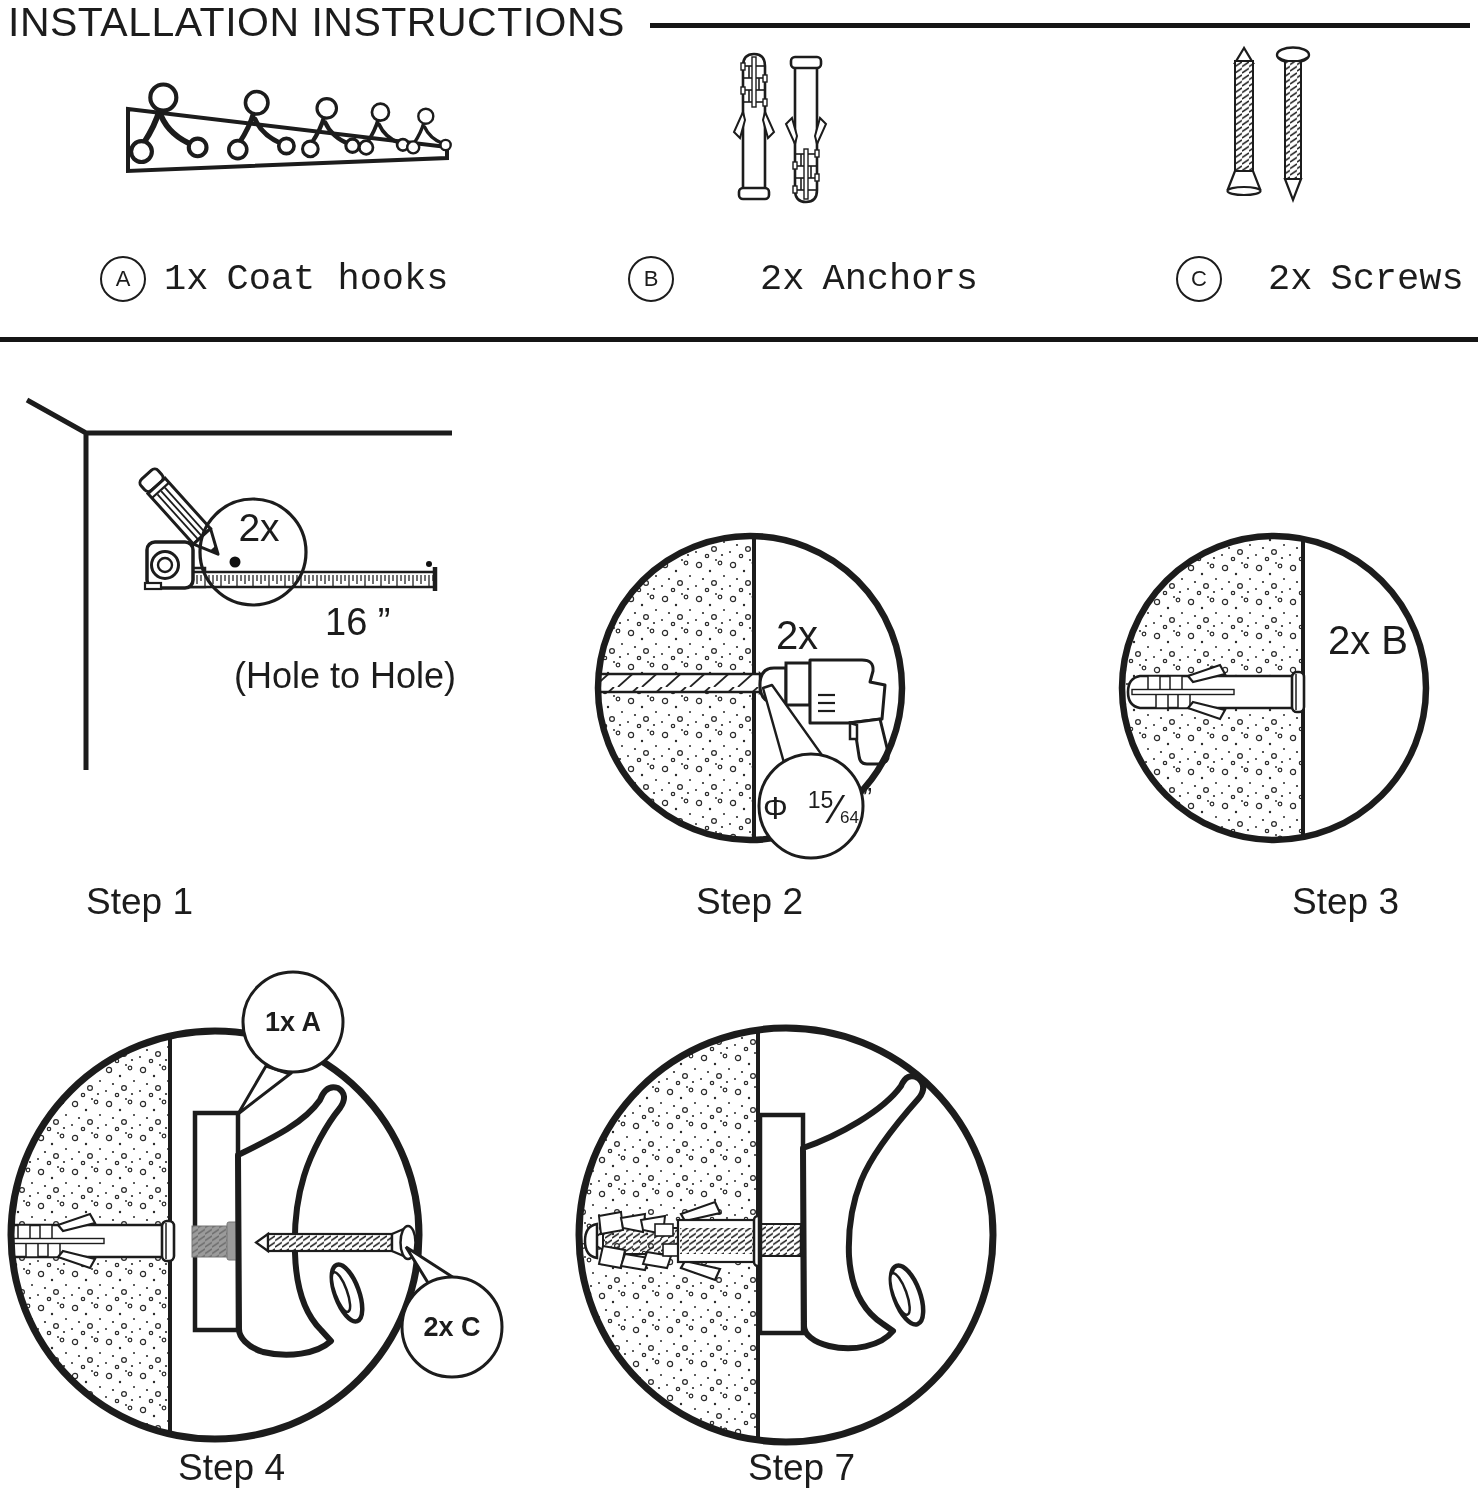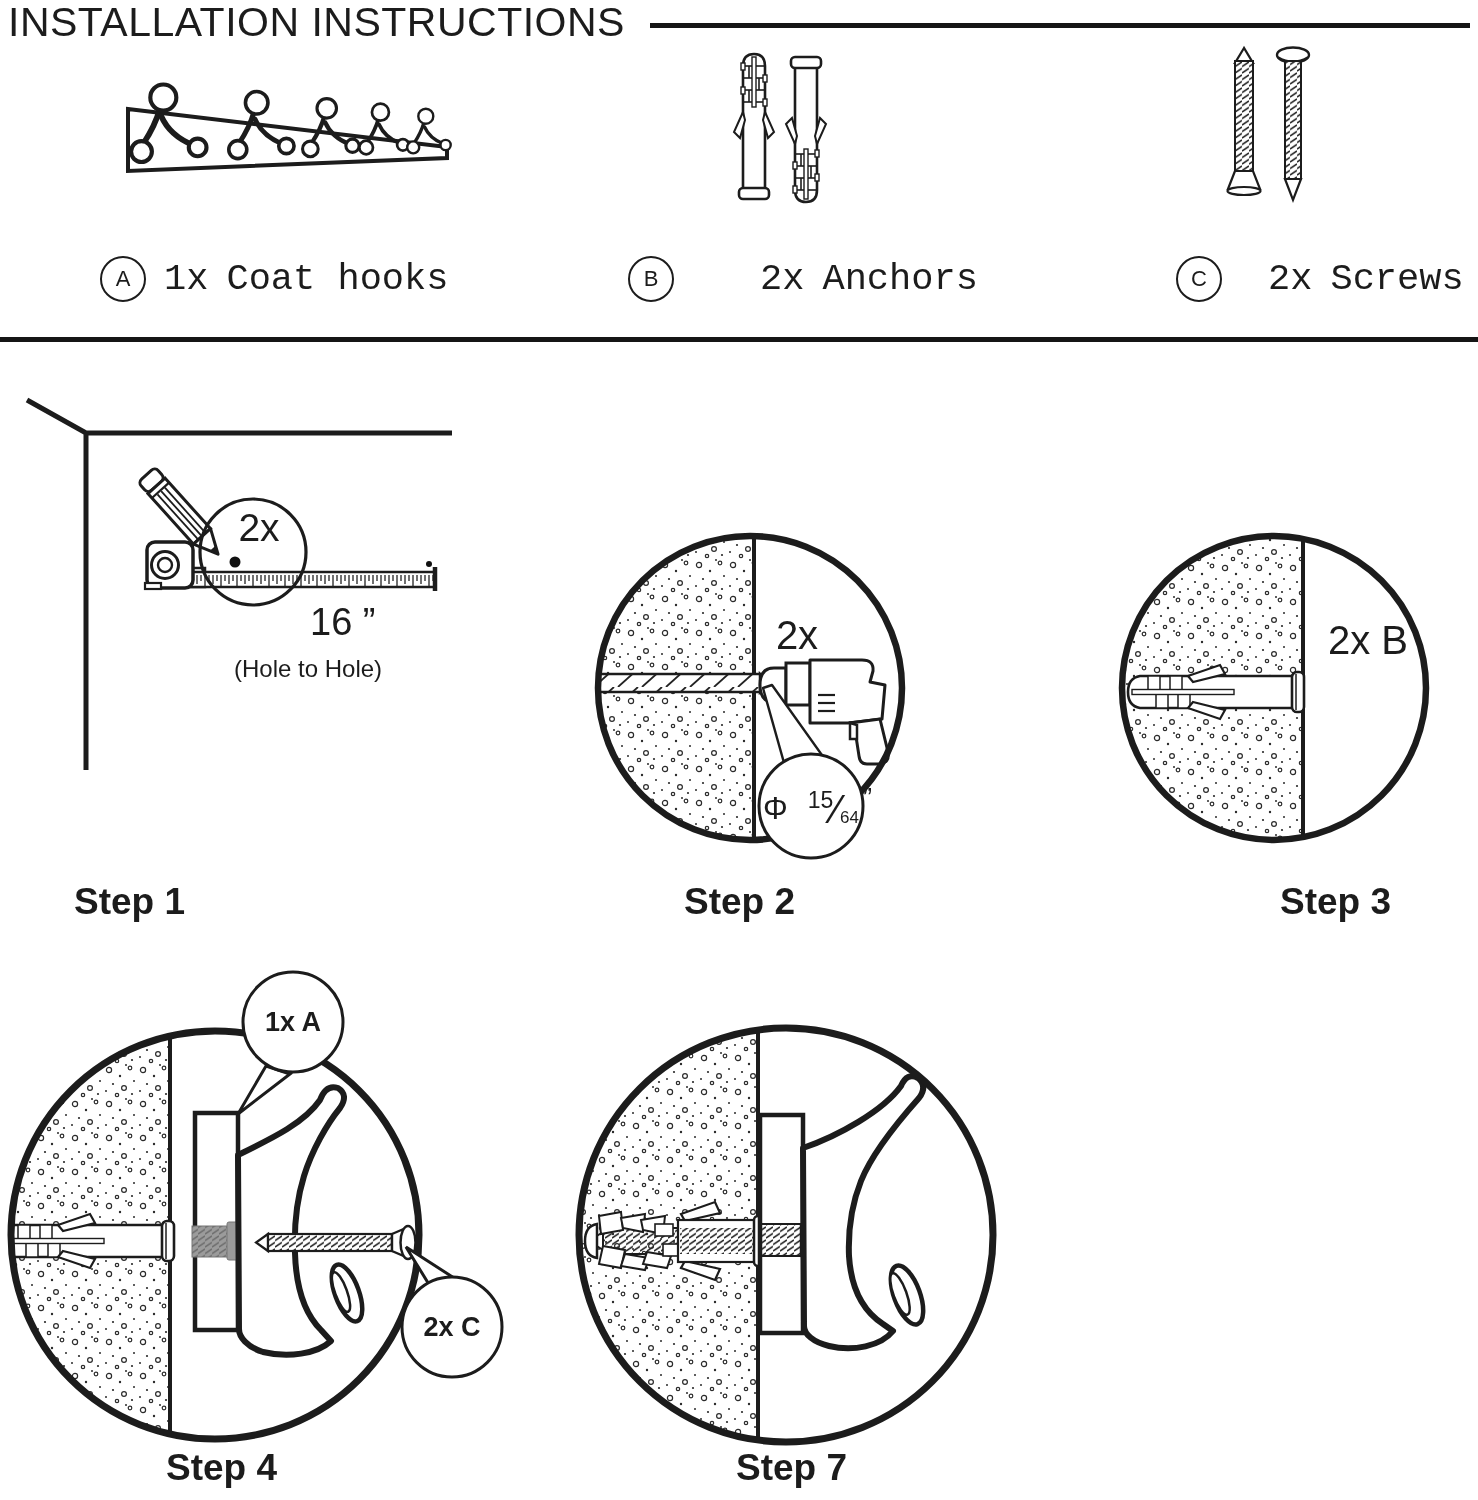--- a/index.html
+++ b/index.html
@@ -5,23 +5,23 @@
   html,body{margin:0;padding:0;background:#fff;}
   .canvas{position:relative;width:1478px;height:1500px;background:#ffffff;overflow:hidden;
           font-family:"Liberation Sans", sans-serif;color:#1c1c1c;}
   .abs{position:absolute;}
   .title{font-size:41px;letter-spacing:.5px;white-space:nowrap;line-height:1.1;}
   .rule{background:#151515;}
   .part-label{display:flex;align-items:center;gap:18px;height:46px;}
   .badge{width:42px;height:42px;border:2.5px solid #1c1c1c;border-radius:50%;
          display:flex;align-items:center;justify-content:center;font-size:22px;flex:0 0 auto;}
   .plabel{font-size:37px;white-space:nowrap;font-family:Liberation Mono, monospace;}
-  .steplbl{font-size:37px;font-weight:bold;white-space:nowrap;line-height:1.1;}
-  .annot{font-size:38px;white-space:nowrap;line-height:1.1;}
-  .note{font-size:24px;white-space:nowrap;line-height:1.1;}
+  .steplbl{font-size:37px;font-weight:normal;white-space:nowrap;line-height:1.1;margin-left:12px;}
+  .annot{font-size:38px;white-space:nowrap;line-height:1.1;margin-left:15px;}
+  .note{font-size:36px;white-space:nowrap;line-height:1.1;}
   .frac{display:flex;align-items:center;height:50px;}
   .frac .phi{font-size:31px;}
   .frac .fnum{font-size:23px;transform:translateY(-9px);margin-left:20px;}
   .frac .fsl{font-size:40px;line-height:1;}
   .frac .fden{font-size:17px;transform:translateY(9px);}
   .frac .funit{font-size:27px;transform:translateY(-11px);margin-left:4px;}
   svg{display:block;overflow:visible;}
   text{font-family:"Liberation Sans", sans-serif;fill:#1c1c1c;}
 </style>
 </head>

